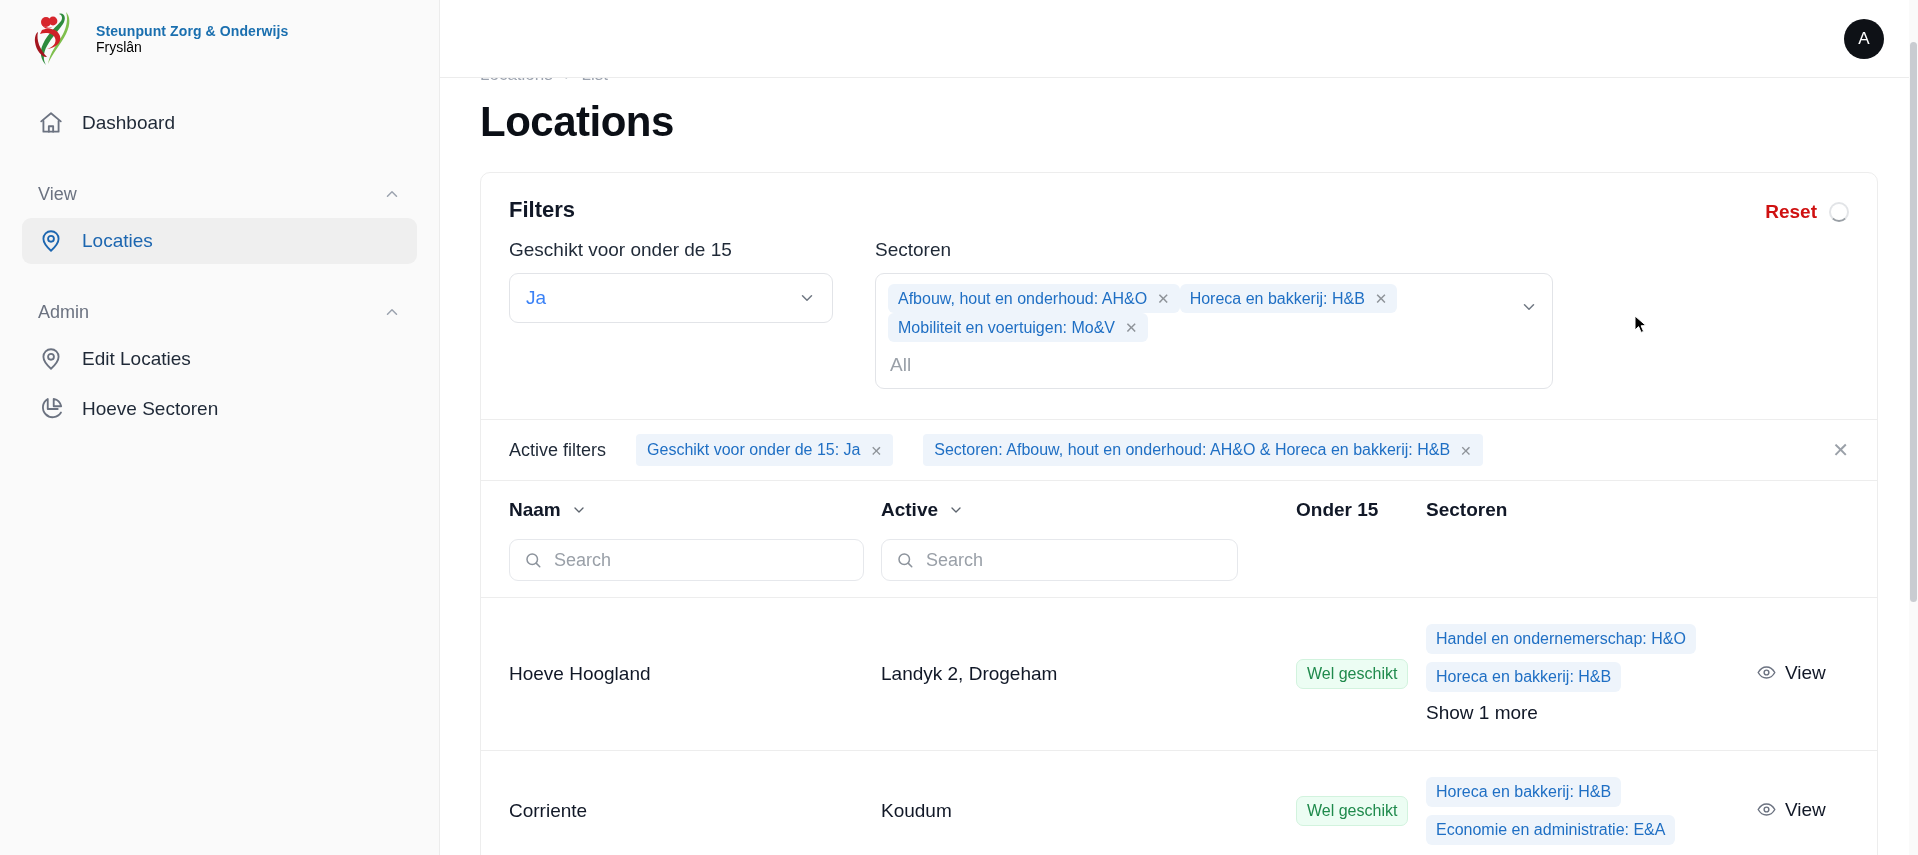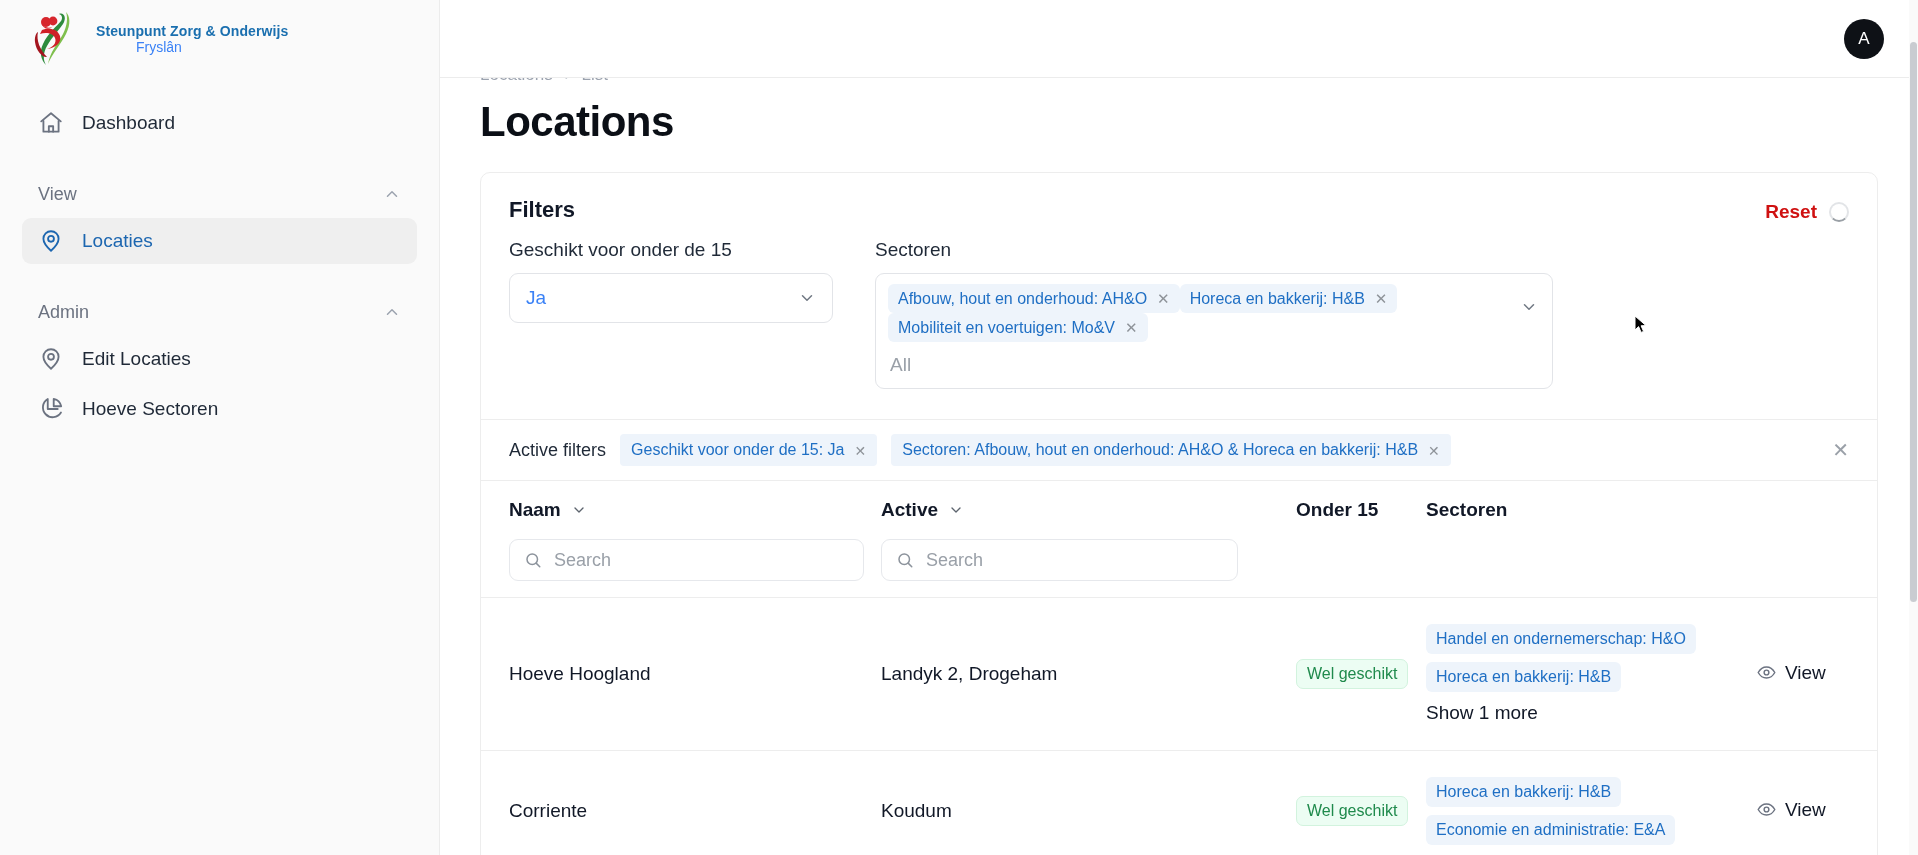--- a/index.html
+++ b/index.html
@@ -20,21 +20,21 @@
     border-right: 1px solid #ececec;
     display: flex; flex-direction: column;
   }
   .brand {
     height: 78px; display: flex; align-items: center;
     padding-left: 30px; gap: 10px;
   }
   .brand-logo { width: 56px; height: 58px; flex: none; }
   .brand-text { display: flex; flex-direction: column; line-height: 1.15; }
   .brand-line1 { font-size: 14px; font-weight: bold; color: #1a6faf; letter-spacing: .1px; }
-  .brand-line2 { font-size: 14px; color: #3b82f6; margin-left: 40px; }
+  .brand-line2 { font-size: 14px; color: #000000; }
 
   .nav { padding: 22px 22px 0 22px; }
   .nav-item {
     display: flex; align-items: center; gap: 18px;
     height: 46px; padding: 0 16px; border-radius: 9px;
     font-size: 19px; color: #1f2937; cursor: pointer;
     margin-bottom: 4px;
   }
   .nav-item .ic { width: 26px; height: 26px; display: block; flex: none; color: #6b7280; }
   .nav-item.active { background: #efefef; color: #1c66b0; }
@@ -126,21 +126,21 @@
   }
   .chip .x { color: #8e9399; font-size: 15px; cursor: pointer; }
   .ms-placeholder { font-size: 19px; color: #9aa0a8; margin-top: 12px; padding-left: 2px; }
   .ms-chev {
     position: absolute; right: 14px; top: 24px;
     width: 18px; height: 18px; color: #707883; cursor: pointer;
   }
 
   
   .active-filters {
-    display: flex; align-items: center; gap: 14px;
+    display: flex; align-items: center; gap: 30px;
     border-top: 1px solid #ededed;
     padding: 14px 28px; position: relative;
   }
   .af-label { font-size: 18px; color: #1f2937; white-space: nowrap; }
   .af-chip {
     display: inline-flex; align-items: flex-end; gap: 10px;
     background: #eef4fb; color: #1f6fc4; border-radius: 4px;
     font-size: 16px; padding: 7px 11px; cursor: pointer;
   }
   .af-chip .x { color: #8e9399; font-size: 14px; }

